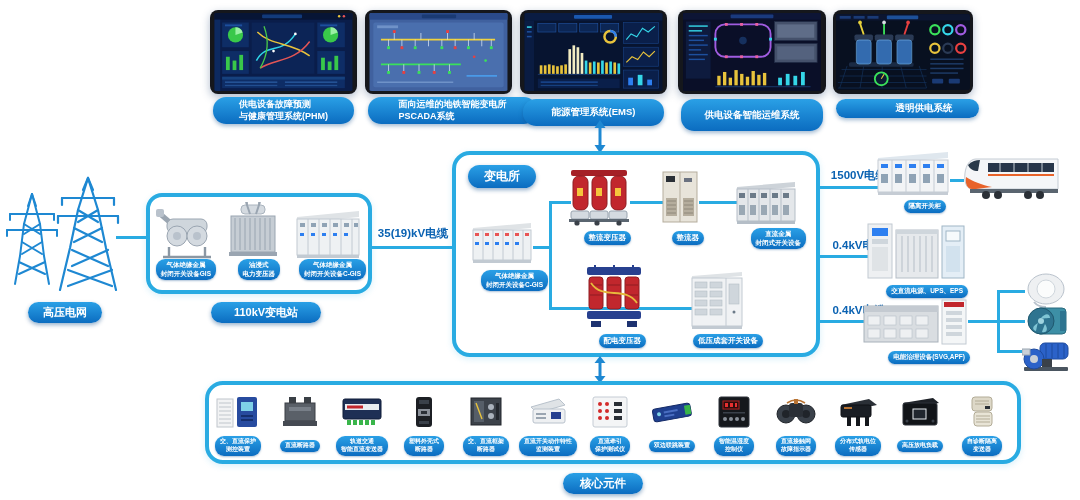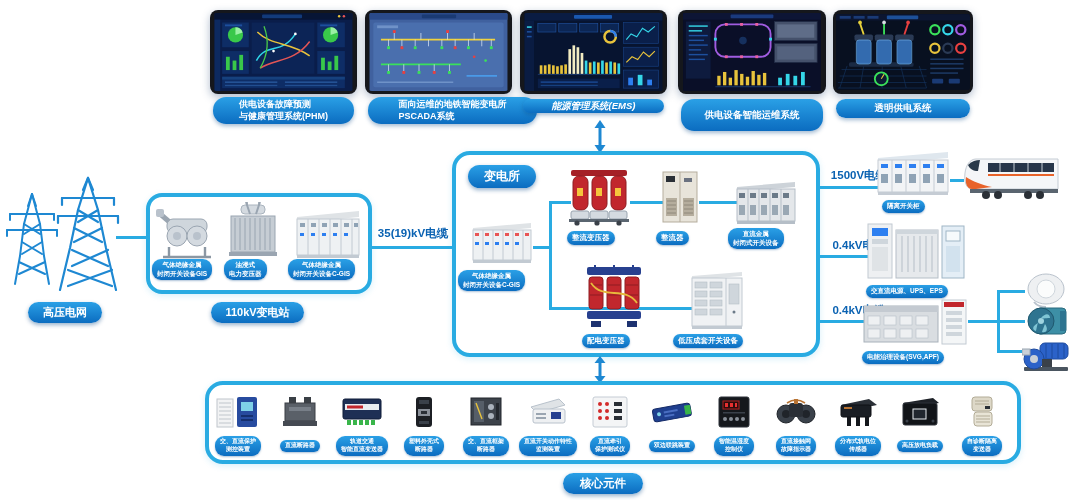--- a/index.html
+++ b/index.html
@@ -1,21 +1,21 @@
 <!DOCTYPE html>
 <html><head>
 <meta charset="utf-8">
 <style>
   html,body{margin:0;padding:0;background:#fff;font-family:"Liberation Sans","DejaVu Sans",sans-serif;}
   #stage{position:relative;width:1080px;height:500px;background:#fff;overflow:hidden;}
   .monitor{position:absolute;background:#15171c;border-radius:8px;padding:3px;box-shadow:0 3px 8px rgba(25,60,110,.35);}
   .monitor svg{display:block;border-radius:4px;}
   .syslabel{position:absolute;background:linear-gradient(180deg,#2aa0e6 0%,#0b6cc0 100%);border-radius:13px;color:#fff;font-weight:bold;display:flex;align-items:center;justify-content:center;text-align:left;white-space:pre-line;line-height:1.3;box-shadow:0 2px 4px rgba(20,80,140,.4);}
   .pill{position:absolute;background:linear-gradient(180deg,#2aa0e6,#0b6cc0);border-radius:999px;color:#fff;font-weight:bold;display:flex;align-items:center;justify-content:center;text-align:left;box-shadow:0 2px 4px rgba(20,80,140,.45);}
-  .tagwrap{position:absolute;display:flex;justify-content:flex-start;align-items:flex-start;}
+  .tagwrap{position:absolute;display:flex;justify-content:flex-end;align-items:flex-start;}
   .tag{background:linear-gradient(180deg,#2aa0e6,#0b6cc0);border-radius:9px;color:#fff;font-weight:bold;text-align:center;white-space:pre-line;line-height:1.32;padding:2px 5px;box-shadow:0 1px 2px rgba(20,80,140,.35);}
   .cable{position:absolute;color:#0a62b2;font-weight:bold;font-size:11.5px;text-align:center;}
   .hline{position:absolute;height:3px;background:#29abe2;}
   .vline{position:absolute;width:3px;background:#29abe2;}
   .bigbox{position:absolute;border:4px solid #29abe2;border-radius:18px;background:#fff;box-sizing:border-box;box-shadow:0 2px 6px rgba(41,171,226,.18);}
   .eqicon{position:absolute;display:flex;align-items:flex-end;justify-content:center;}
   .core-item{position:absolute;width:58px;height:72px;display:flex;flex-direction:column;align-items:center;}
   .core-item .ci-icon{height:40px;display:flex;align-items:flex-end;justify-content:center;}
   .core-item .ci-lblwrap{flex:1;display:flex;align-items:center;justify-content:center;margin-top:2px;}
   .f65{font-size:6.5px;} .f6{font-size:6px;} .f75{font-size:7.5px;}
@@ -291,23 +291,23 @@
         </g>
       <rect x="104" y="70" width="12" height="5" rx="1" fill="#1a3a74"></rect>
         <rect x="122" y="70" width="12" height="5" rx="1" fill="#1a3a74"></rect>
     </svg>
   </div>
 
   <div class="syslabel" style="left:213px;top:97px;width:141px;height:27px;font-size:9px;">供电设备故障预测
 与健康管理系统(PHM)</div>
   <div class="syslabel" style="left:368px;top:97px;width:169px;height:27px;font-size:9px;">面向运维的地铁智能变电所
 PSCADA系统</div>
-  <div class="syslabel" style="left:523px;top:99px;width:141px;height:14px;font-size:9.5px;font-style:italic;">能源管理系统(EMS)</div>
+  <div class="syslabel" style="left:523px;top:99px;width:141px;height:27px;font-size:9.5px;">能源管理系统(EMS)</div>
   <div class="syslabel" style="left:681px;top:99px;width:142px;height:32px;font-size:9.5px;">供电设备智能运维系统</div>
-  <div class="syslabel" style="left:836px;top:99px;width:134px;height:19px;font-size:9.5px;">透明供电系统</div>
+  <div class="syslabel" style="left:836px;top:99px;width:110px;height:19px;font-size:9.5px;padding-left:33px;">透明供电系统</div>
 
   <div class="arrow" style="left:593px;top:120px;">
     <svg width="14" height="33" viewBox="0 0 14 33">
         <line x1="7" y1="6" x2="7" y2="27" stroke="#1e88d2" stroke-width="3"></line>
         <polygon points="7,0 1.5,8 12.5,8" fill="#1e88d2"></polygon>
         <polygon points="7,33 1.5,25 12.5,25" fill="#1e88d2"></polygon>
       </svg>
   </div>
 
   <div class="eqicon" style="left:2px;top:172px;">
@@ -411,21 +411,21 @@
       </div>
     <div class="tagwrap" style="left:74px;top:62px;width:56px;">
         <span class="tag f65">油浸式
 电力变压器</span>
       </div>
     <div class="tagwrap" style="left:138px;top:62px;width:78px;">
         <span class="tag f65">气体绝缘金属
 封闭开关设备C-GIS</span>
       </div>
   </div>
-  <div class="pill" style="left:211px;top:302px;width:93px;height:21px;font-size:11px;">110kV变电站</div>
+  <div class="pill" style="left:211px;top:302px;width:110px;height:21px;font-size:11px;">110kV变电站</div>
 
   <div class="cable" style="left:374px;top:226px;width:78px;">35(19)kV电缆</div>
   <div class="hline" style="left:372px;top:246px;width:80px;"></div>
 
   <div class="bigbox" style="left:452px;top:151px;width:368px;height:206px;">
     <div class="vline" style="left:93px;top:46px;height:109px;"></div>
     <div class="hline" style="left:93px;top:46px;width:22px;"></div>
     <div class="hline" style="left:174px;top:46px;width:34px;"></div>
     <div class="hline" style="left:243px;top:46px;width:39px;"></div>
     <div class="hline" style="left:77px;top:91px;width:17px;"></div>

